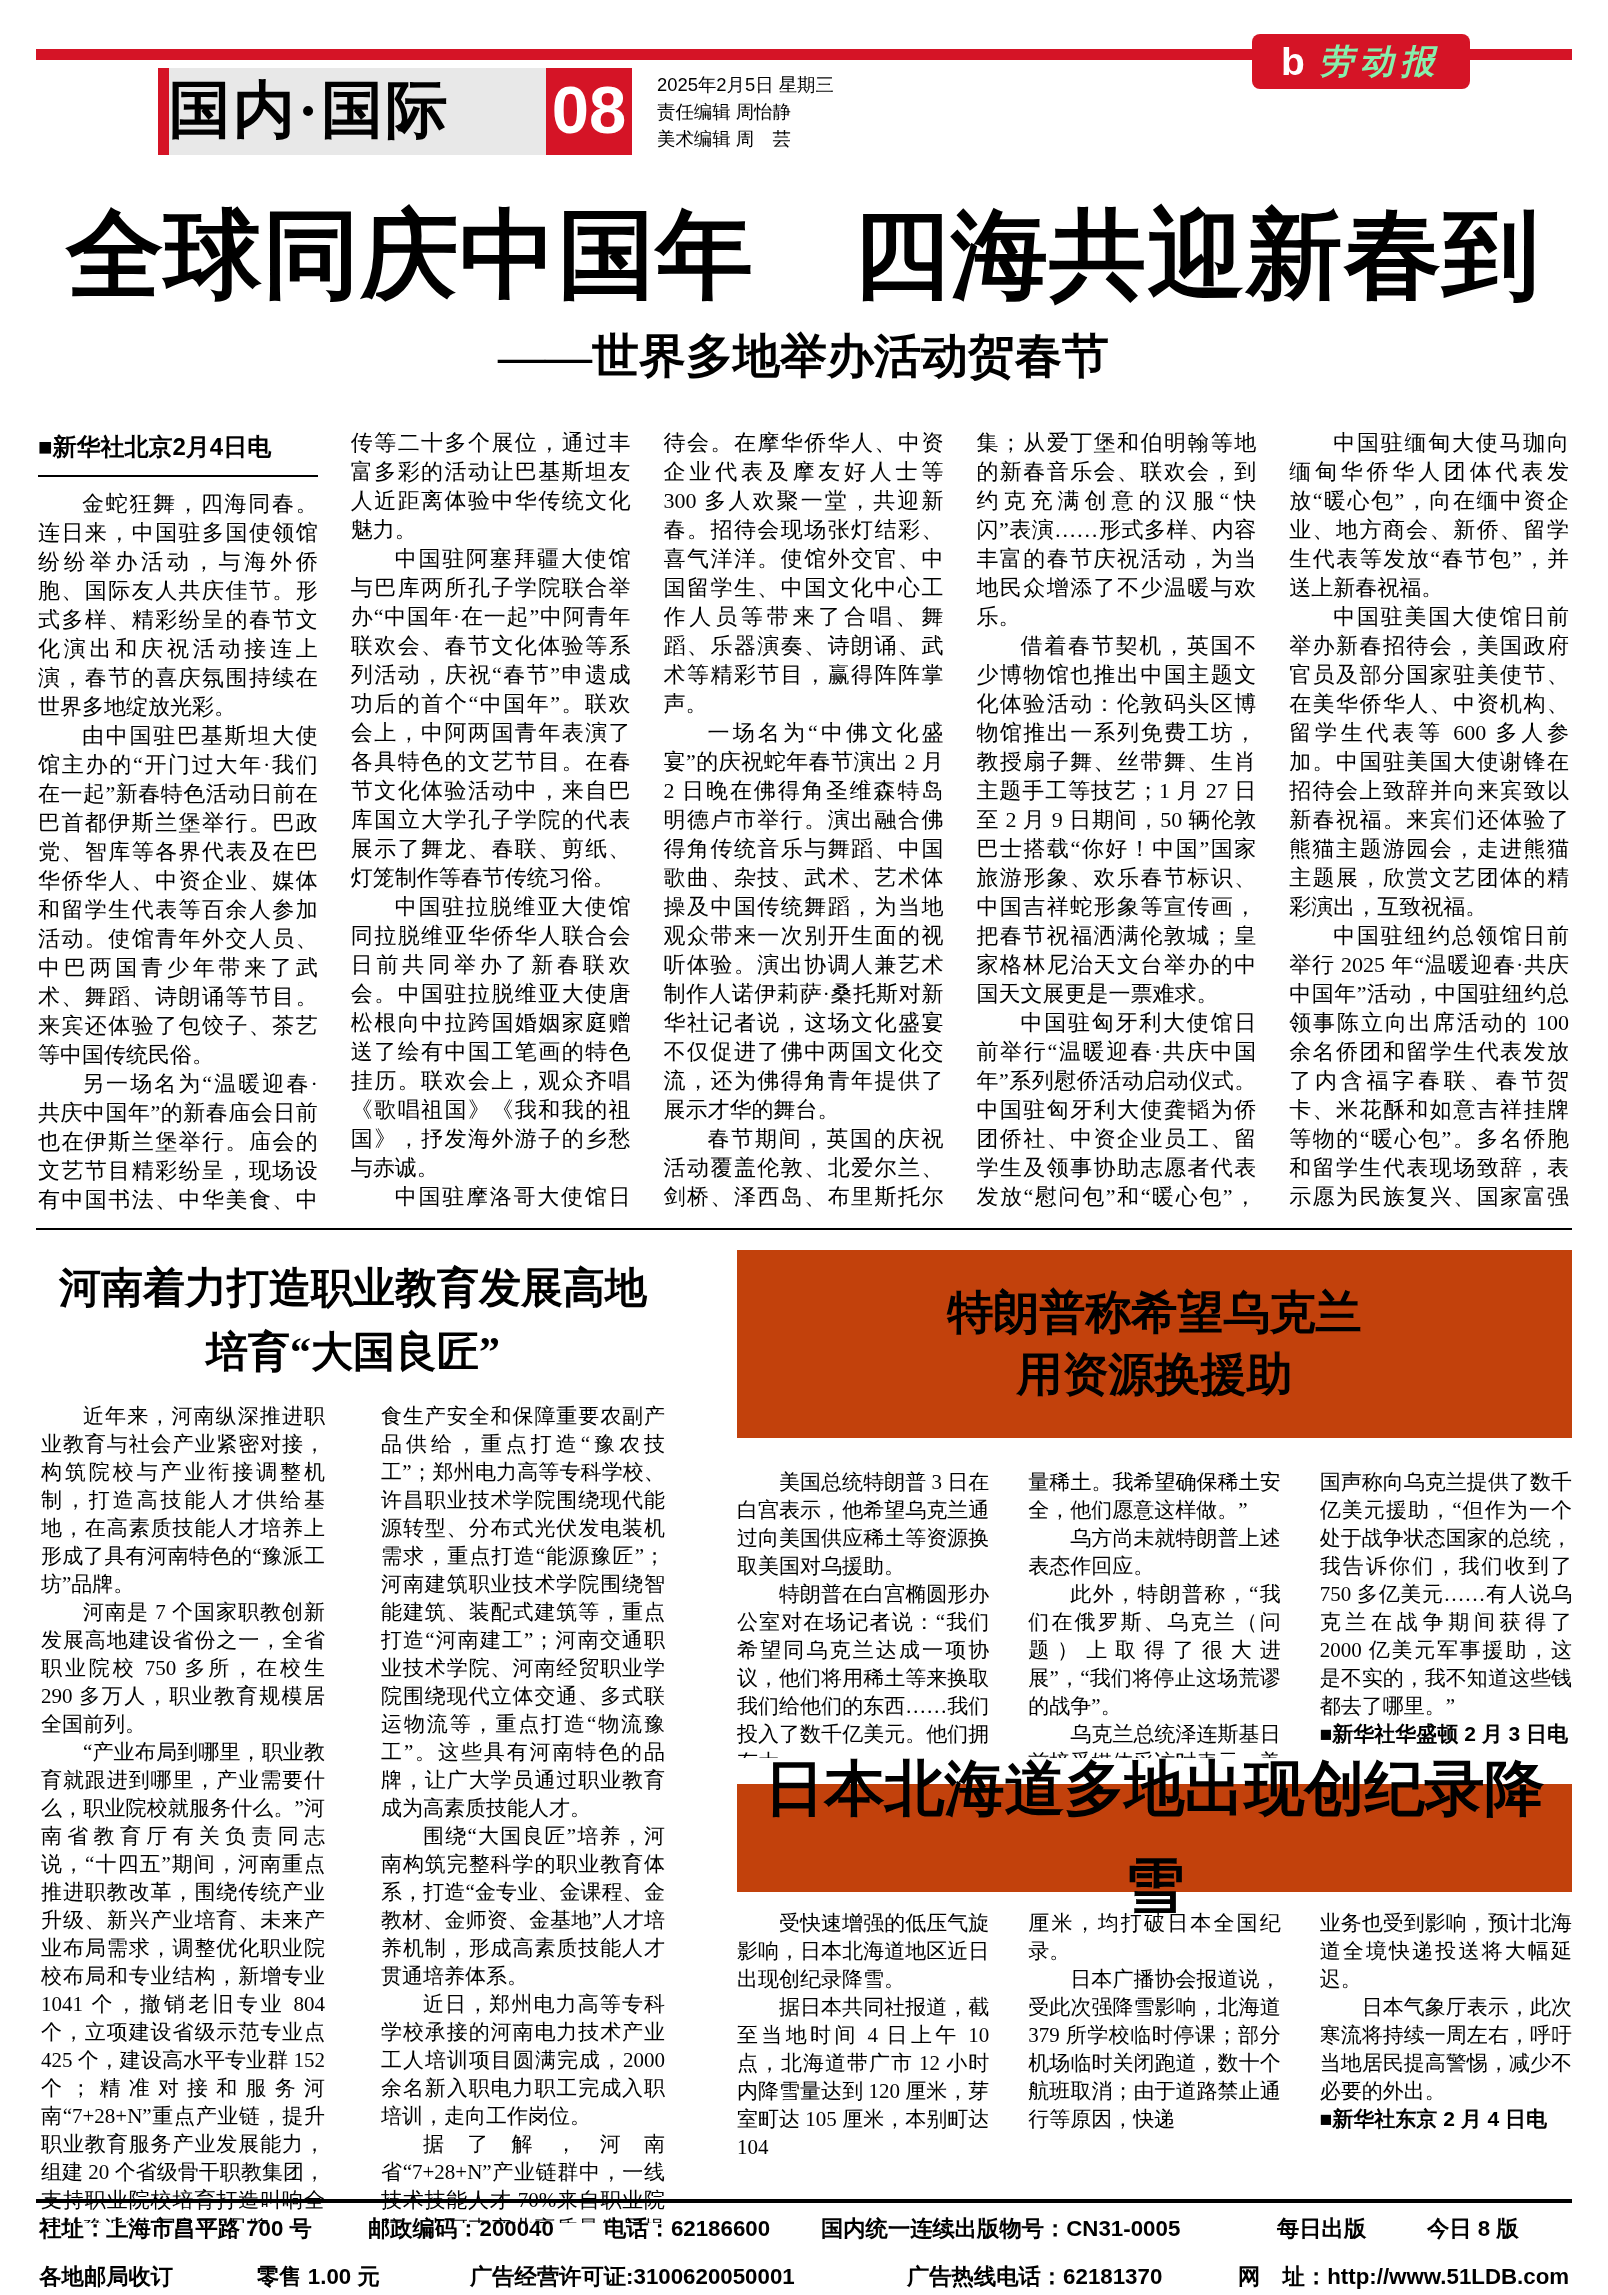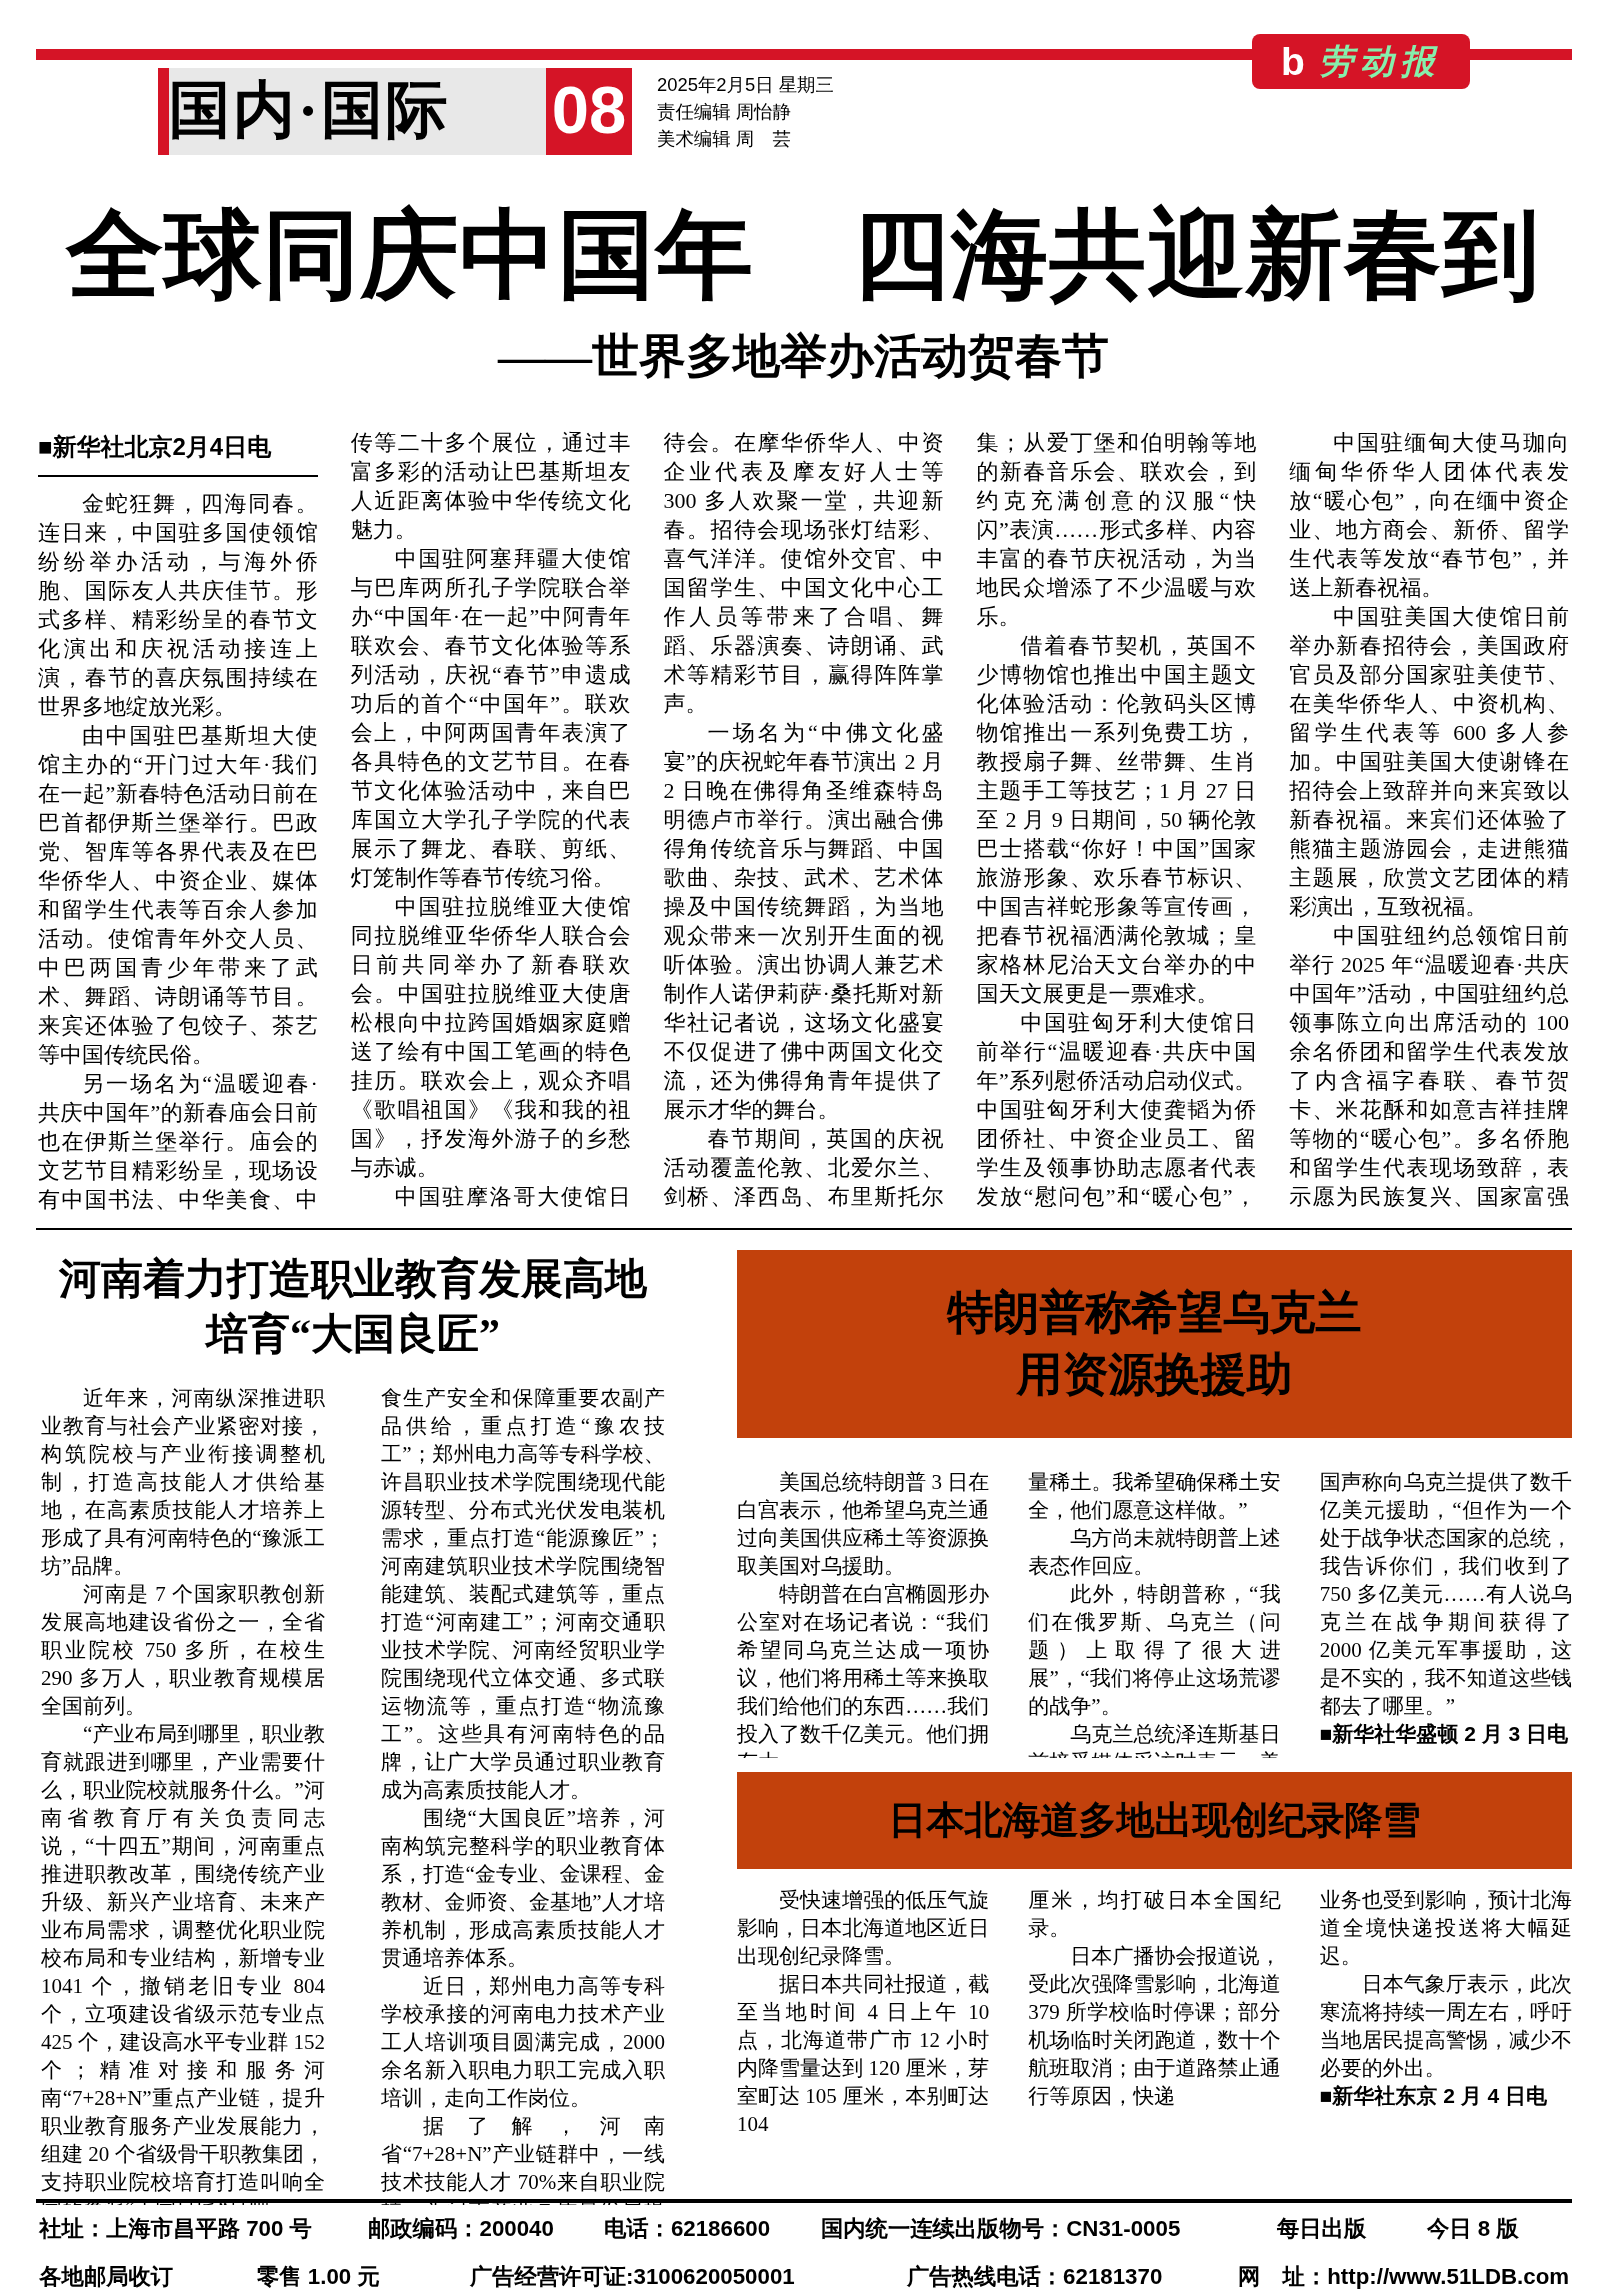--- a/index.html
+++ b/index.html
@@ -32,33 +32,33 @@
   .col p.cont{text-indent:0;}
   .col p.byline{font-weight:700;text-indent:0;font-family:"Liberation Sans",sans-serif;}
   .byline-head{font-family:"Liberation Sans",sans-serif;font-weight:700;font-size:24px;
                padding:2.6px 0 12px 0;border-bottom:2.6px solid #000;margin-bottom:12px;}
 
   
   .divider{position:absolute;left:36px;top:1228px;width:1536px;border-top:2px solid #000;}
 
   
   .henan{position:absolute;left:41px;top:1250px;width:624px;}
-  .henan h3{margin:4px;text-align:center;font-size:42px;line-height:51px;font-weight:700;}
+  .henan h3{margin:13px;text-align:center;font-size:42px;line-height:51px;font-weight:700;}
   .henan-cols{display:flex;gap:56px;margin-top:24px;height:821px;}
   .henan-cols .col p{font-size:21px;line-height:28px;}
 
   
   .right-sec{position:absolute;left:737px;top:1250px;width:835px;}
   .title-box{background:#c2410c;text-align:center;font-weight:700;display:flex;flex-direction:column;
              justify-content:center;}
   .trump-box{height:188px;font-size:46px;line-height:62px;}
   .art-cols{display:flex;gap:39px;}
   .art-cols .col p{font-size:21px;line-height:28px;}
   .trump-cols{margin-top:30px;height:290px;}
-  .japan-box{margin-top:14px;height:97px;font-size:38px;line-height:97px;}
+  .japan-box{margin-top:26px;height:108px;font-size:60px;line-height:97px;}
   .japan-cols{margin-top:17px;height:289px;}
 
   
   .footer{position:absolute;left:36px;top:2199px;width:1536px;height:85px;border-top:4px solid #000;
           font-family:"Liberation Sans",sans-serif;font-weight:700;font-size:22.3px;}
   .footer span{position:absolute;white-space:nowrap;}
   .fr1{top:10.5px;} .fr2{top:42px;margin-top:17px;}
   .f-a{left:3.3px;} .f-b{left:332px;} .f-c{left:568px;} .f-d{left:785px;} .f-e{left:1241px;} .f-f{left:1391px;}
   .g-a{left:3.3px;} .g-b{left:221px;} .g-c{left:434px;} .g-d{left:871px;} .g-e{left:1202px;}
 </style>

